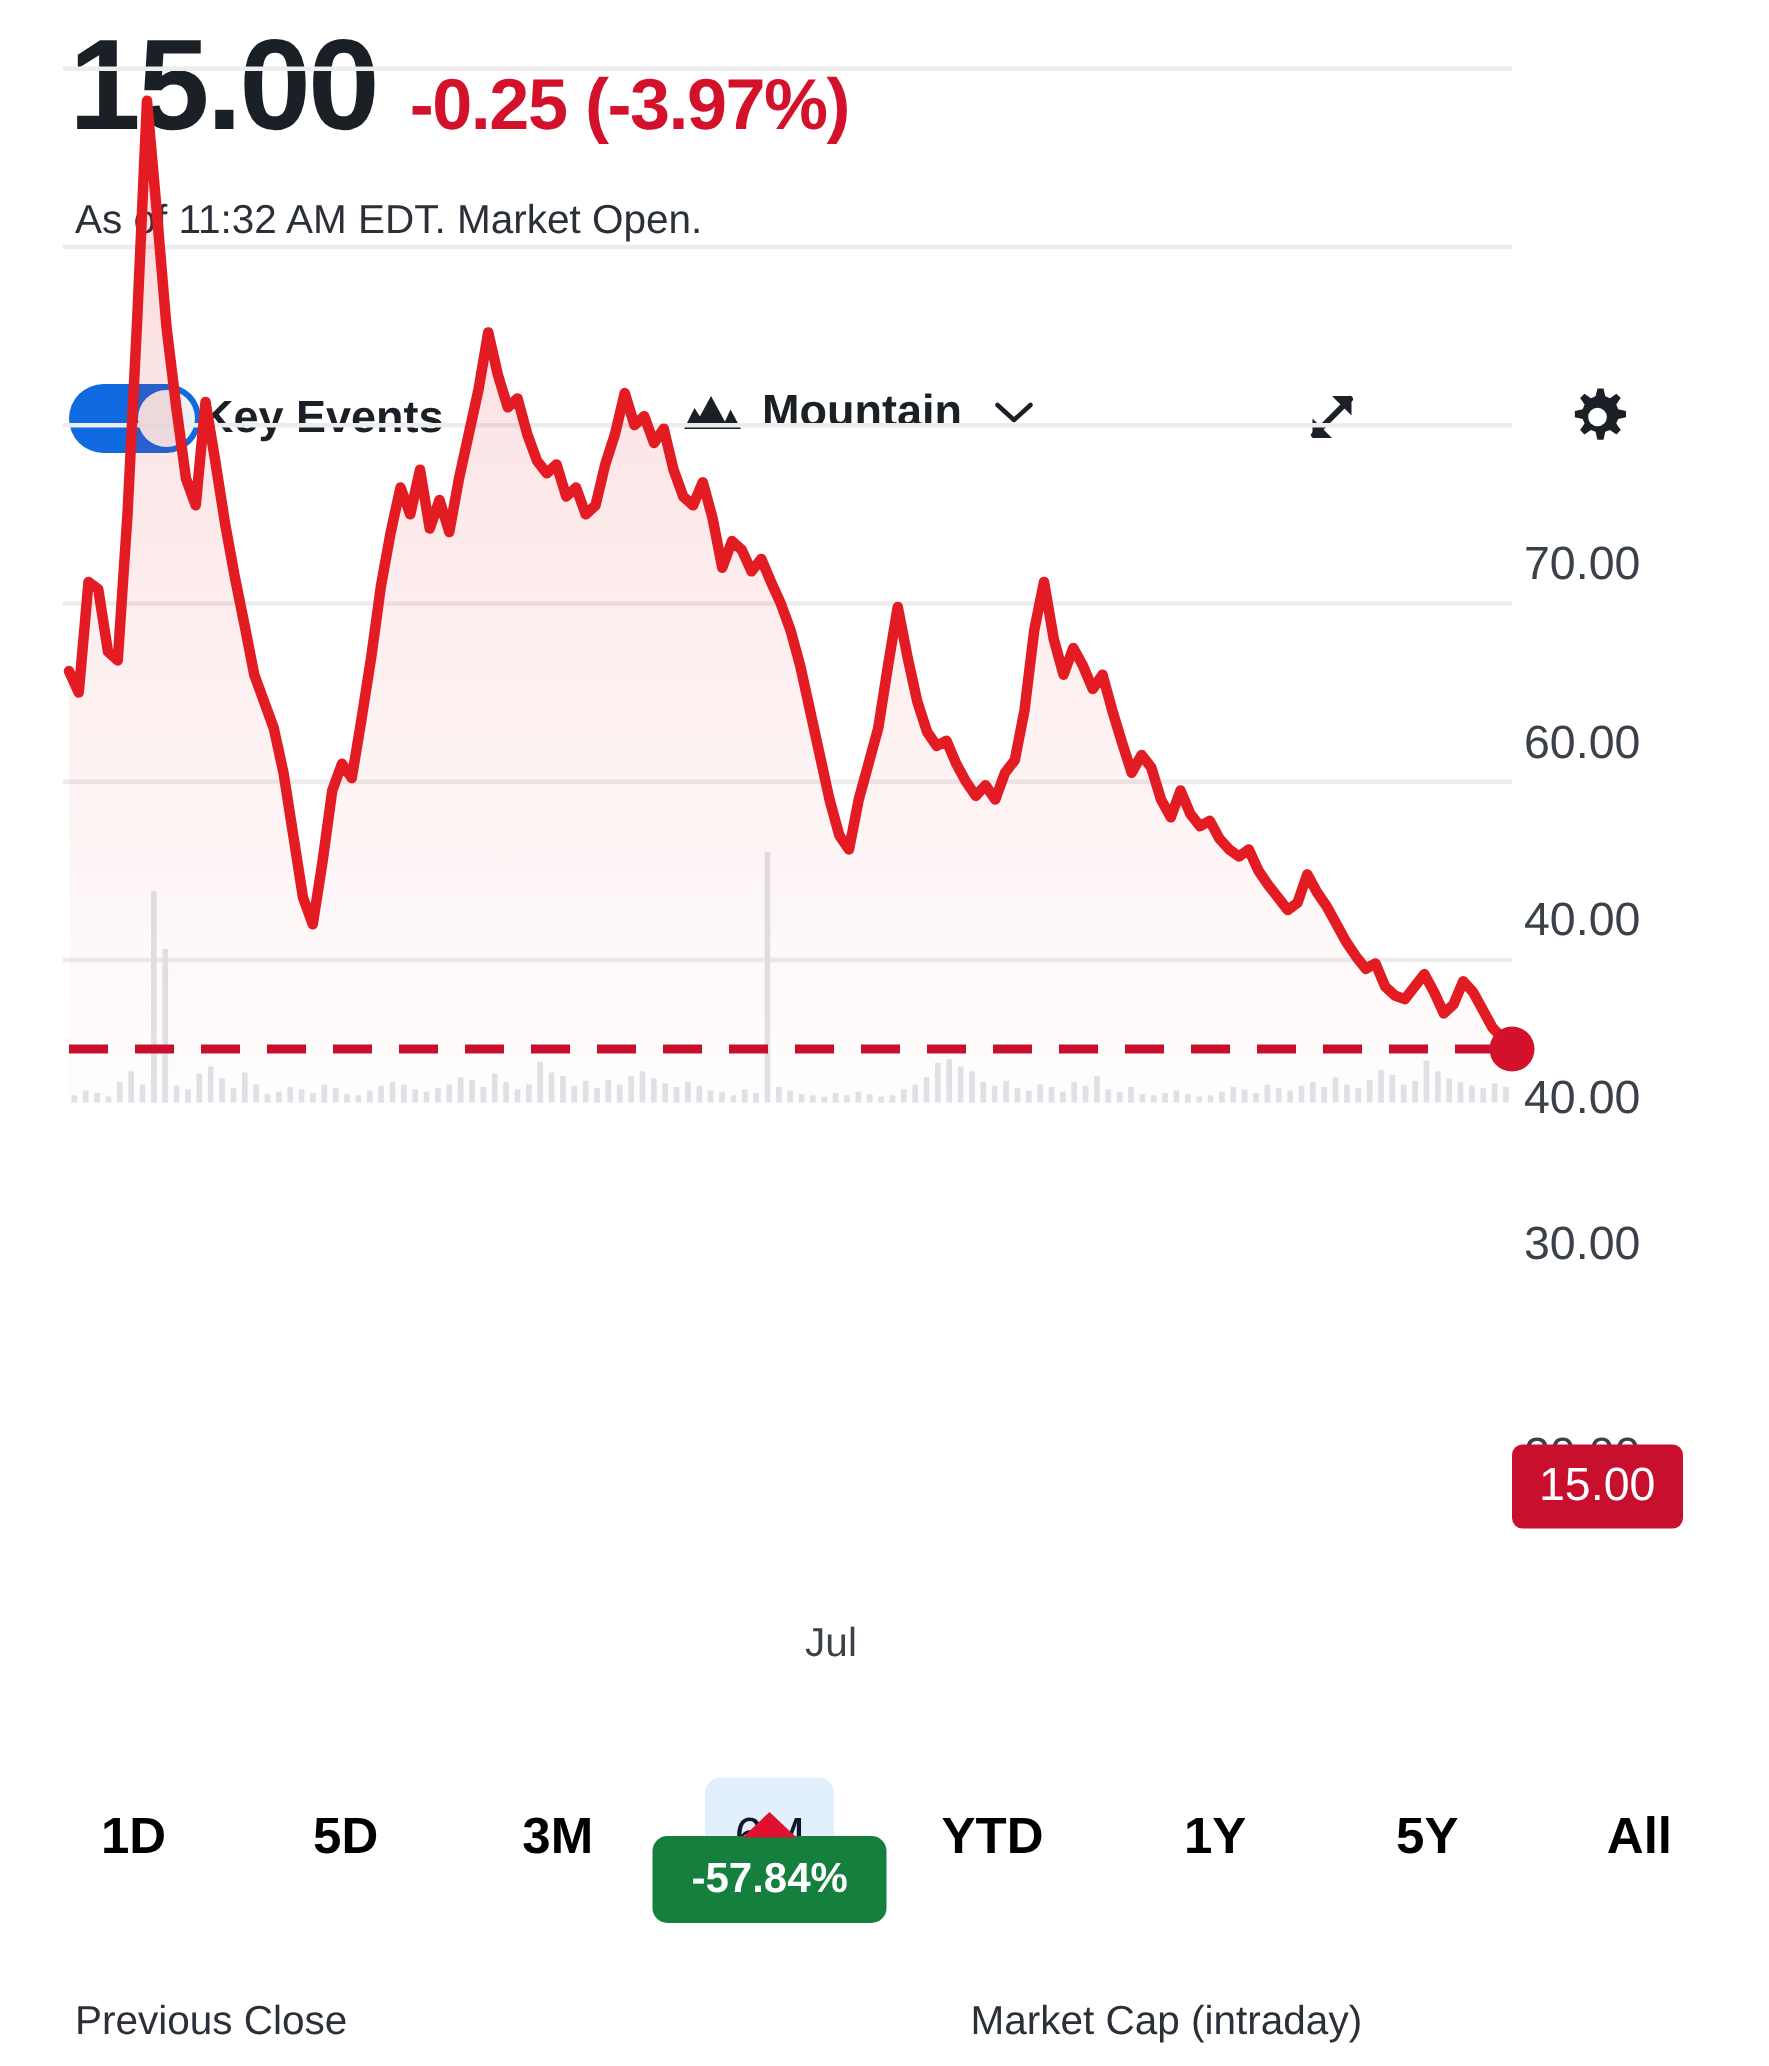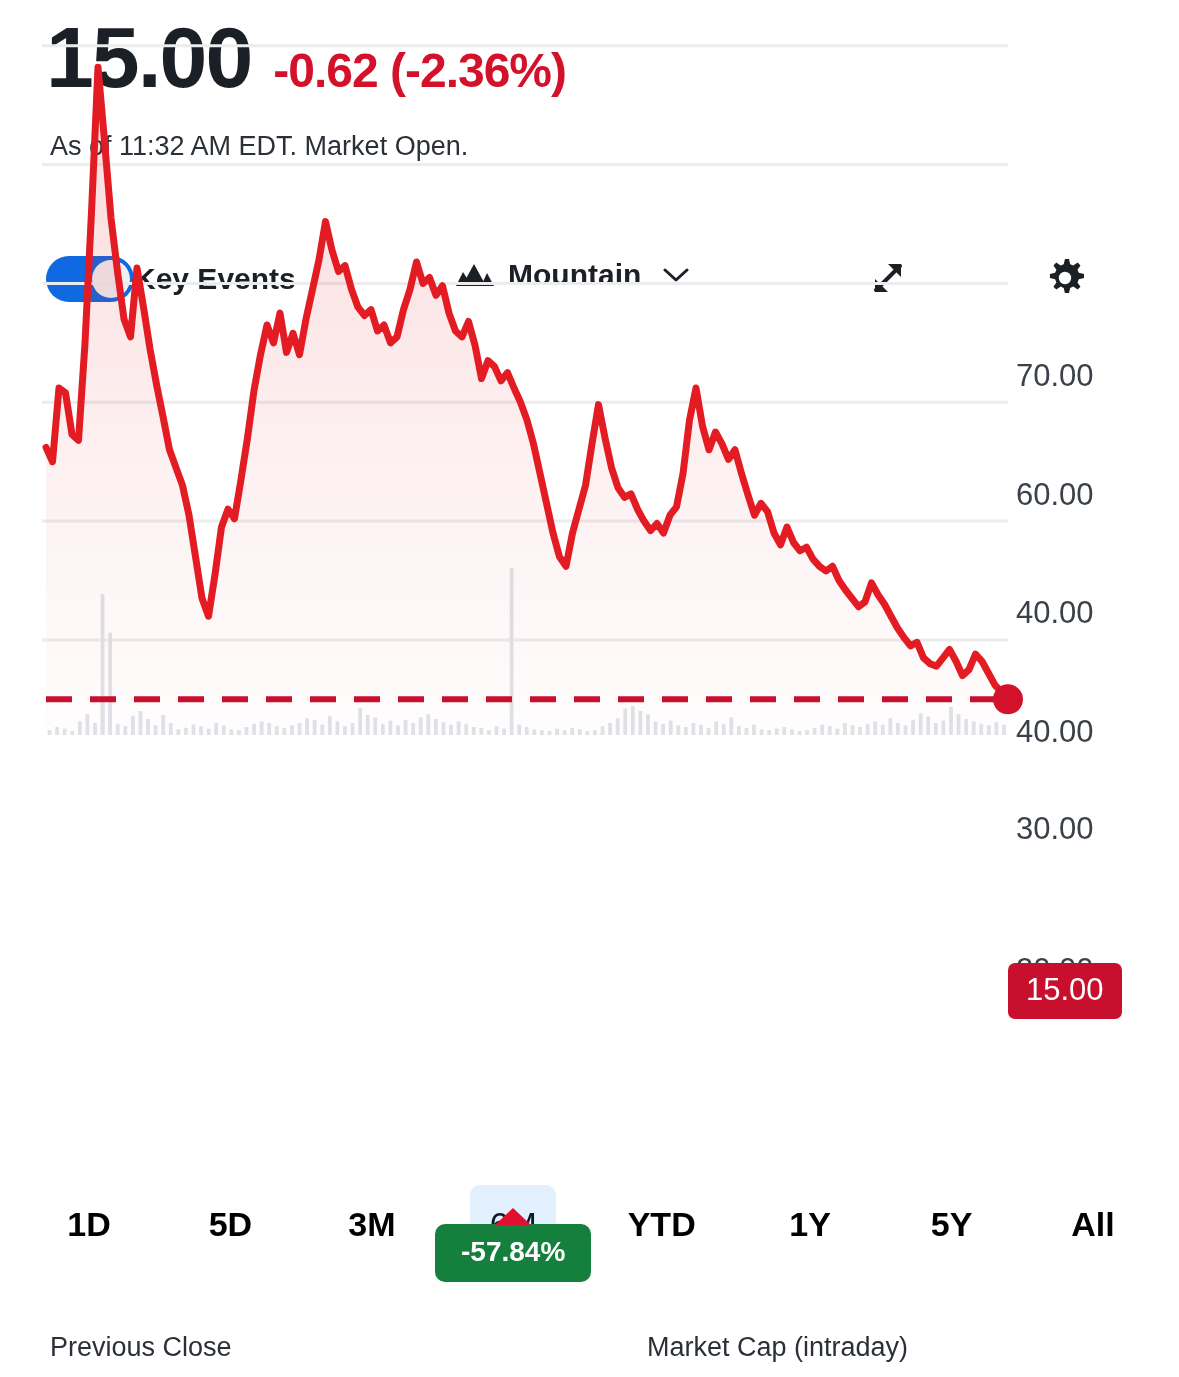--- a/index.html
+++ b/index.html
@@ -99,21 +99,21 @@
   .stat-prev { left: 50px; top: 0; }
   .stat-mcap { left: 647px; top: 0; }
 </style>
 </head>
 <body>
 
 <div class="page">
 
   <div class="quote-header">
     <div class="price">15.00</div>
-    <div class="change">-0.62 (-2.36%)</div>
+    <div class="change">-0.25 (-3.97%)</div>
   </div>
   <div class="asof">As of 11:32 AM EDT. Market Open.</div>
 
   <div class="toolbar">
 
     <div class="tb-group toggle-wrap">
       <div class="toggle">
         <div class="knob"></div>
       </div>
       <div class="toggle-label">Key Events</div>
@@ -306,20 +306,21 @@
       <div class="ylabel" style="top: 375.767px;">70.00</div>
       <div class="ylabel" style="top: 494.6px;">60.00</div>
       <div class="ylabel" style="top: 613.433px;">40.00</div>
       <div class="ylabel" style="top: 732.267px;">40.00</div>
       <div class="ylabel" style="top: 829px;">30.00</div>
       <div class="ylabel" style="top: 969.933px;">20.00</div>
     </div>
 
   <div class="price-badge">15.00</div>
 
+  <div class="xlabel"><span>Jul</span></div>
 
   <div class="ranges" id="ranges">
       <div class="range-btn">1D</div>
       <div class="range-btn">5D</div>
       <div class="range-btn">3M</div>
       <div class="range-btn active">6M</div>
       <div class="range-btn">YTD</div>
       <div class="range-btn">1Y</div>
       <div class="range-btn">5Y</div>
       <div class="range-btn">All</div>

